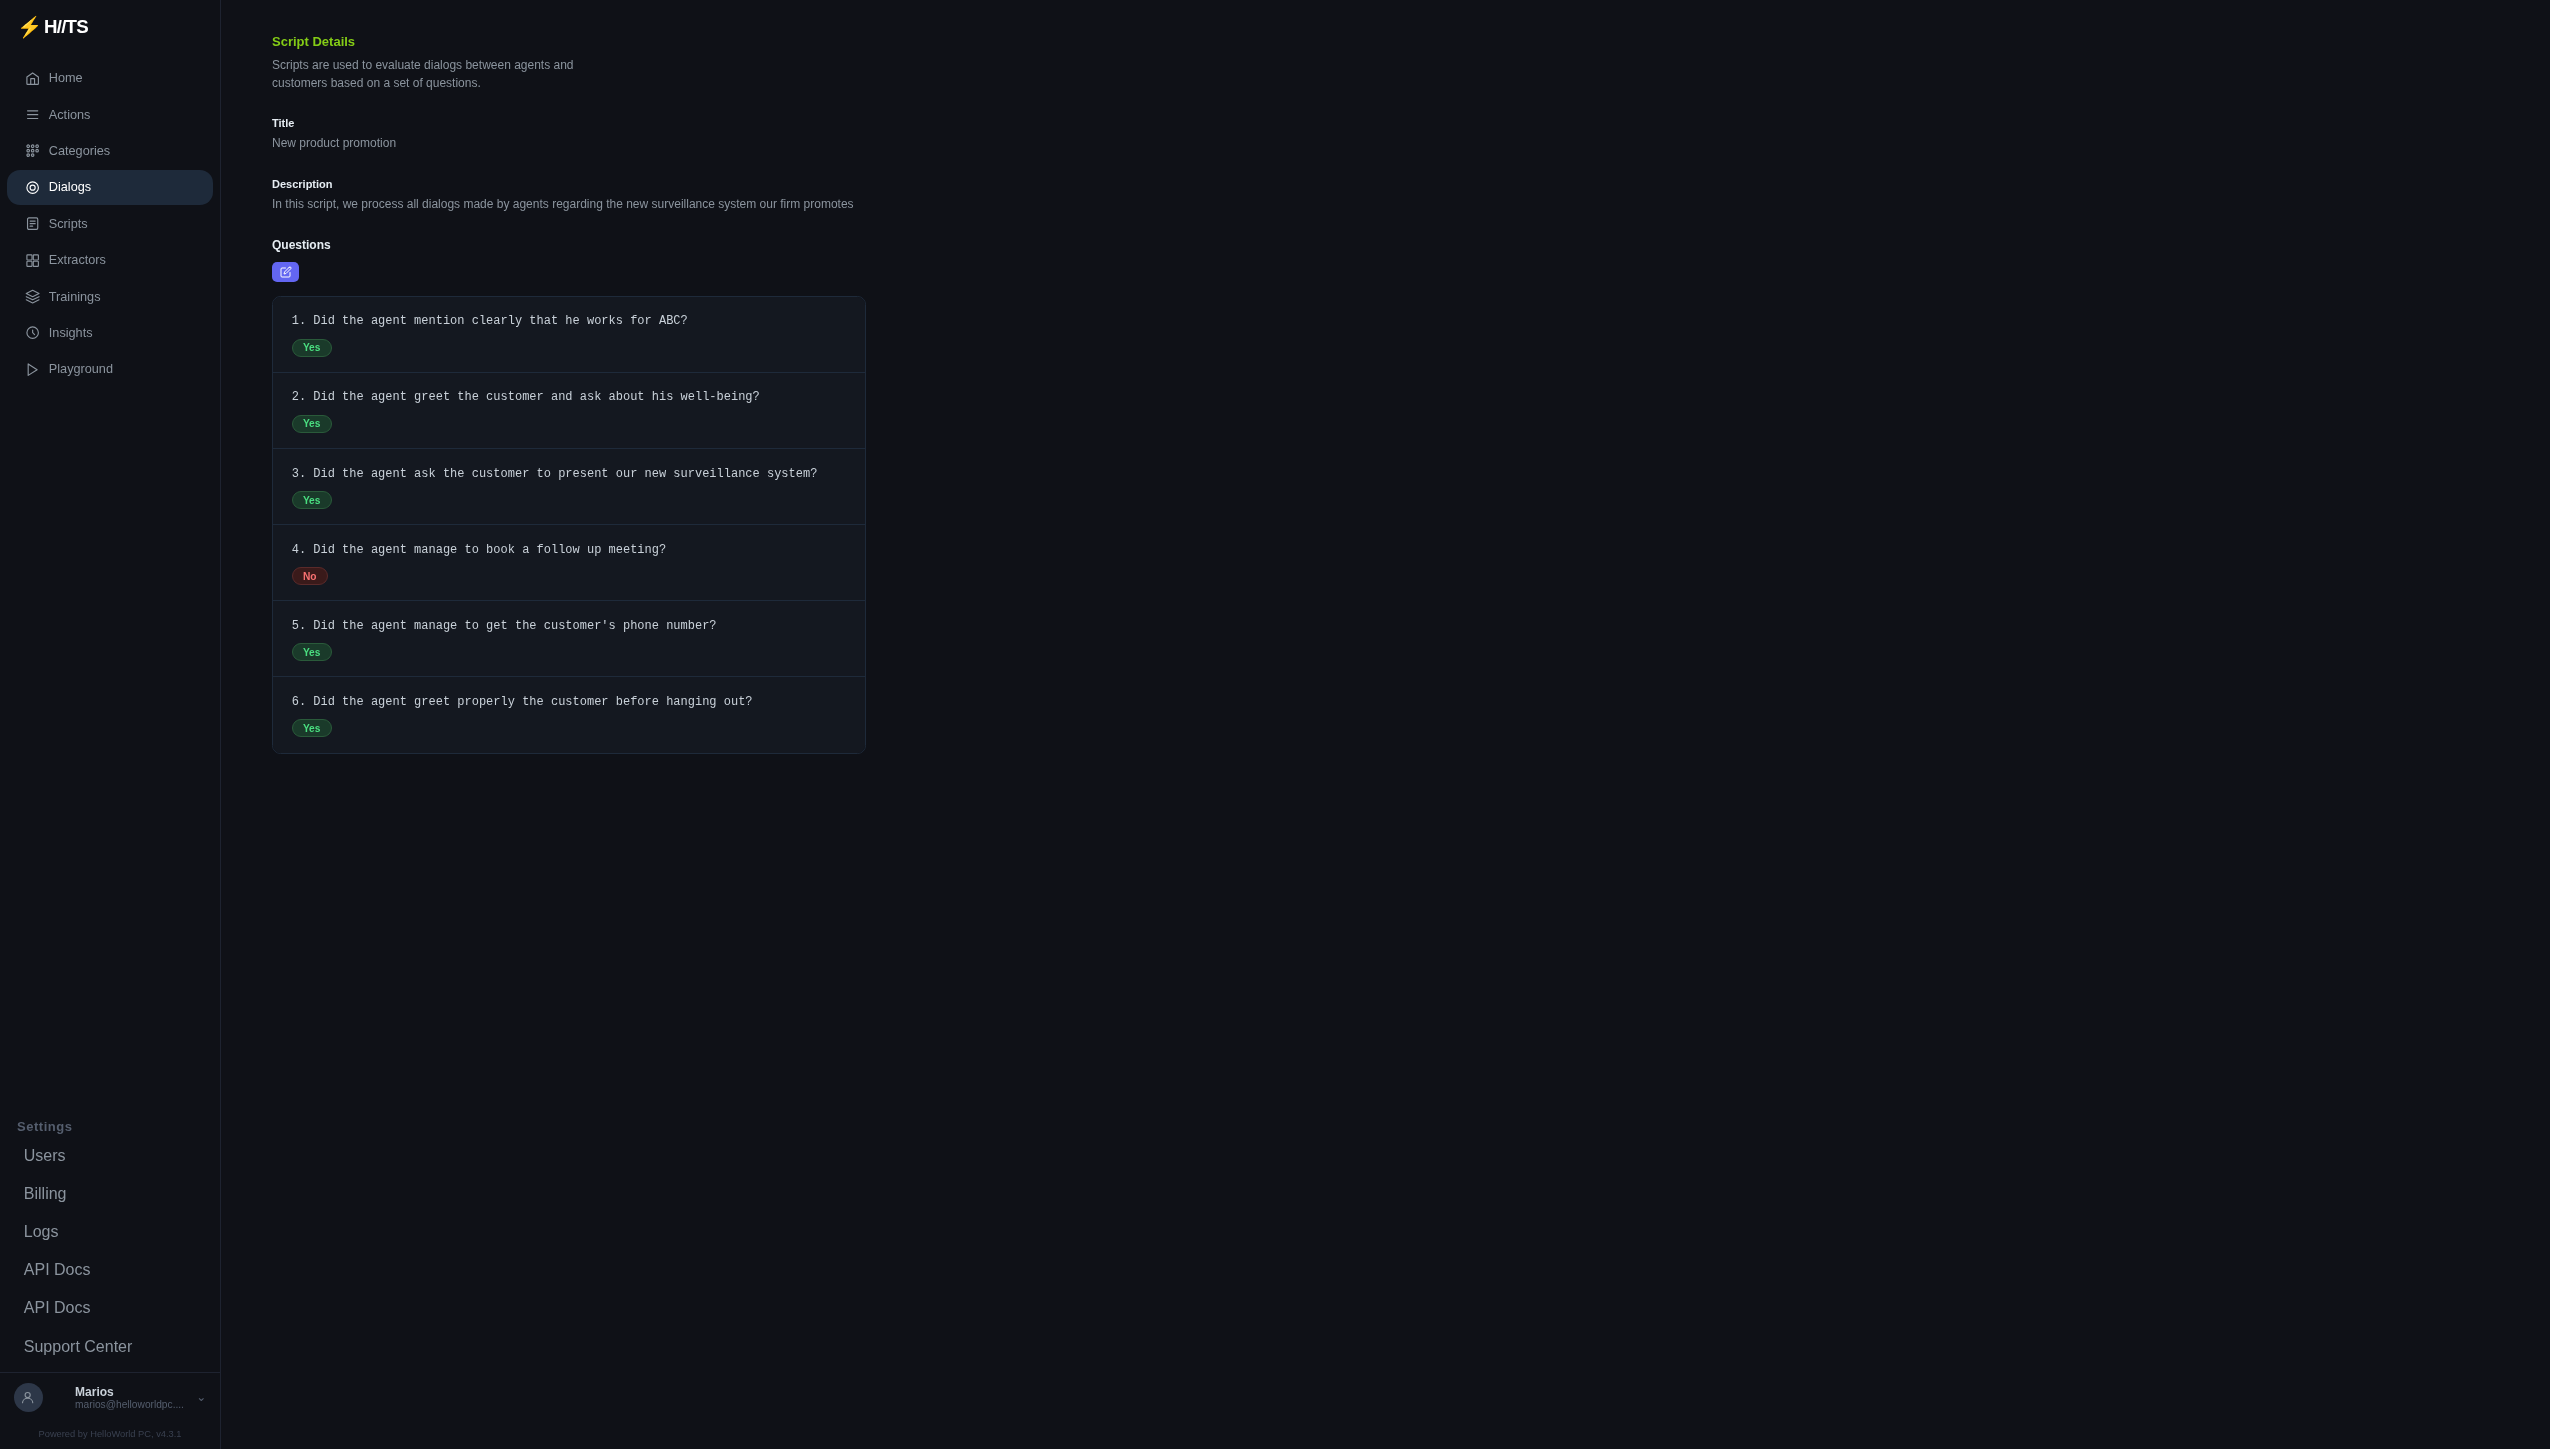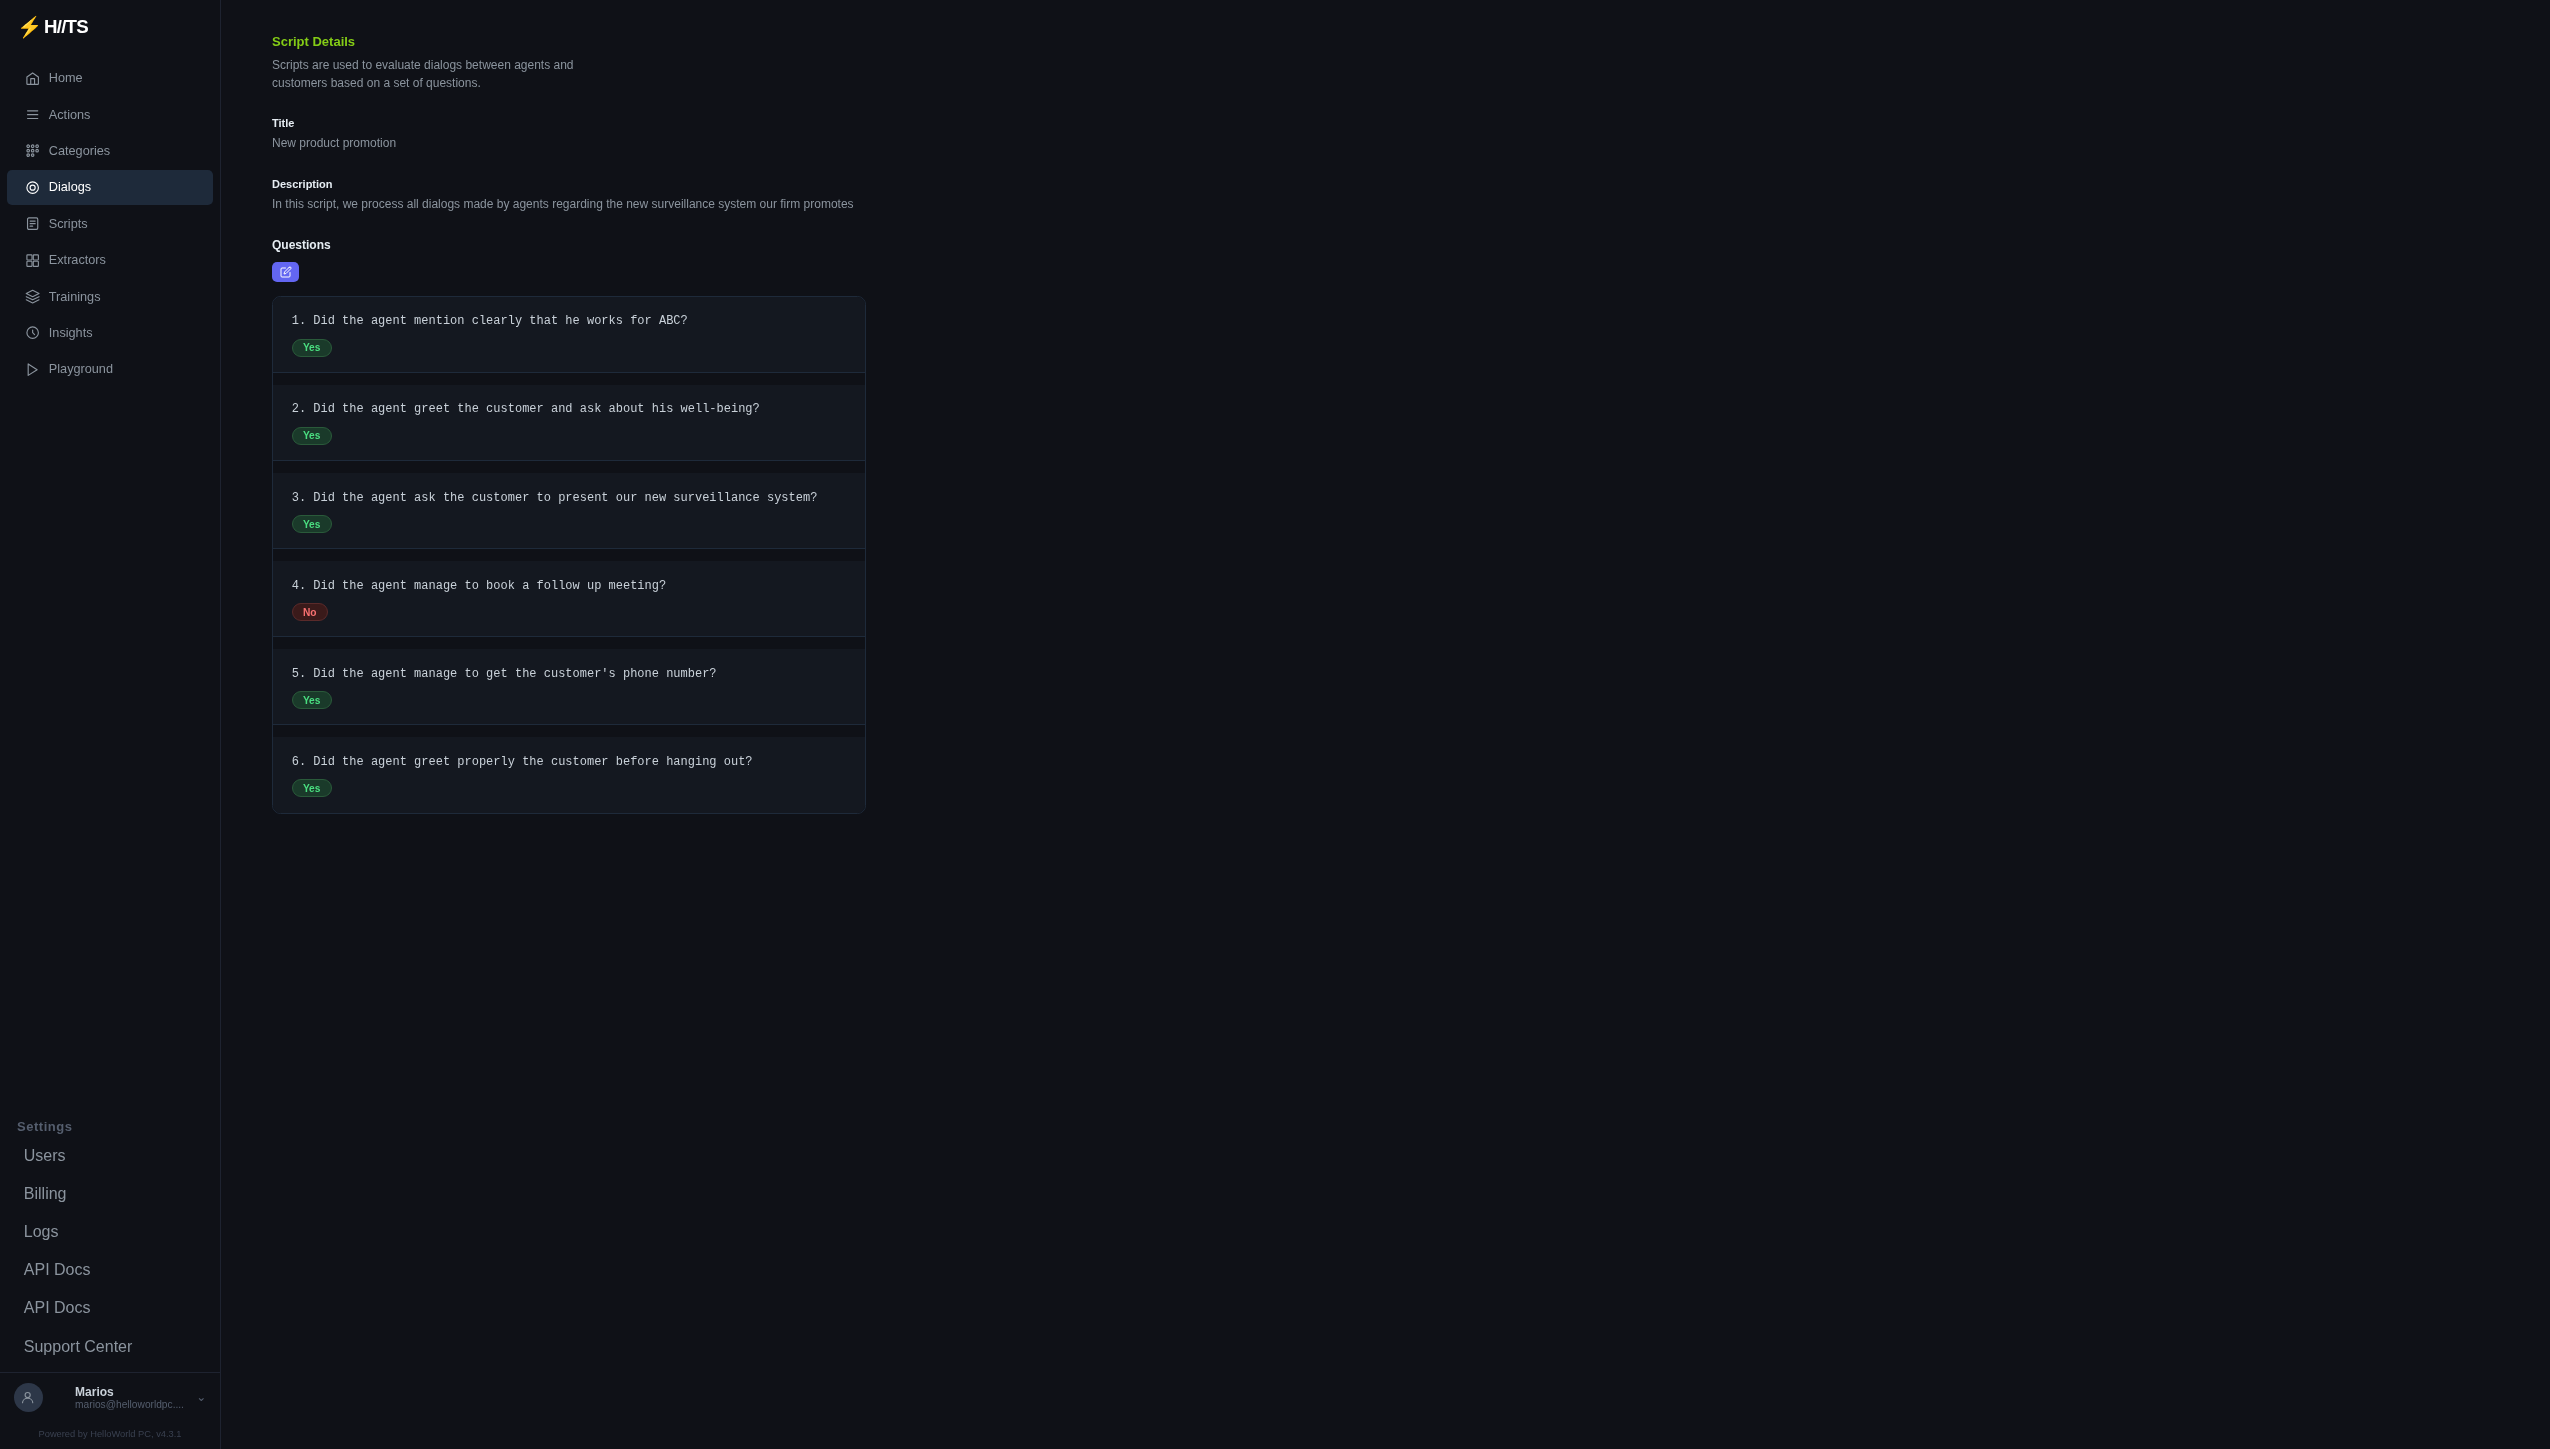--- a/index.html
+++ b/index.html
@@ -50,20 +50,21 @@
       cursor: pointer;
       color: #8b949e;
       font-size: 12.7px;
       border-radius: 5.1px;
       margin: 0.8px 6.8px;
       transition: background 0.15s;
     }
     .nav-item.active {
       background: #1e2a3a;
       color: #fff;
+      border-radius: 13px;
     }
     .nav-icon {
       width: 17px;
       height: 17px;
       flex-shrink: 0;
       display: flex;
       align-items: center;
       justify-content: center;
     }
     .settings-section {
@@ -189,21 +190,21 @@
       cursor: pointer;
       display: flex;
       align-items: center;
       justify-content: center;
       color: #fff;
       font-size: 12px;
     }
     .questions-list {
       display: flex;
       flex-direction: column;
-      gap: 12px;
+      gap: 0;
       border: 0.8px solid #1e2a3a;
       border-radius: 8.5px;
       overflow: hidden;
       max-width: 594px;
     }
     .question-item {
       padding: 15.3px 18.7px;
       border-bottom: 0.8px solid #1e2a3a;
       background: #141820;
     }

